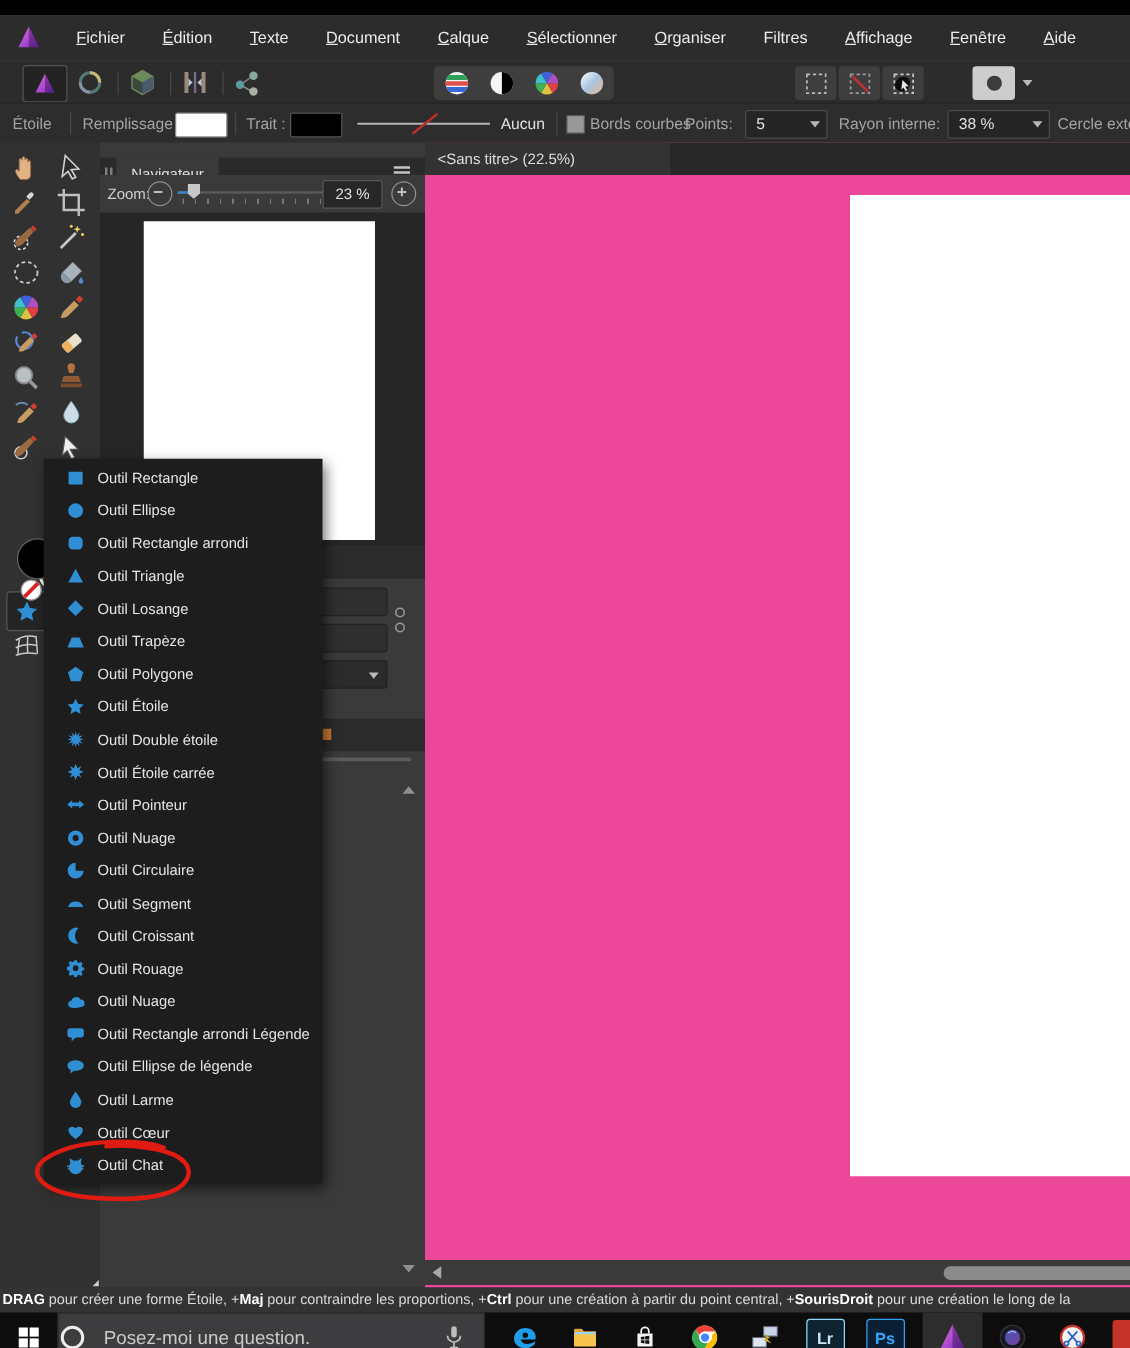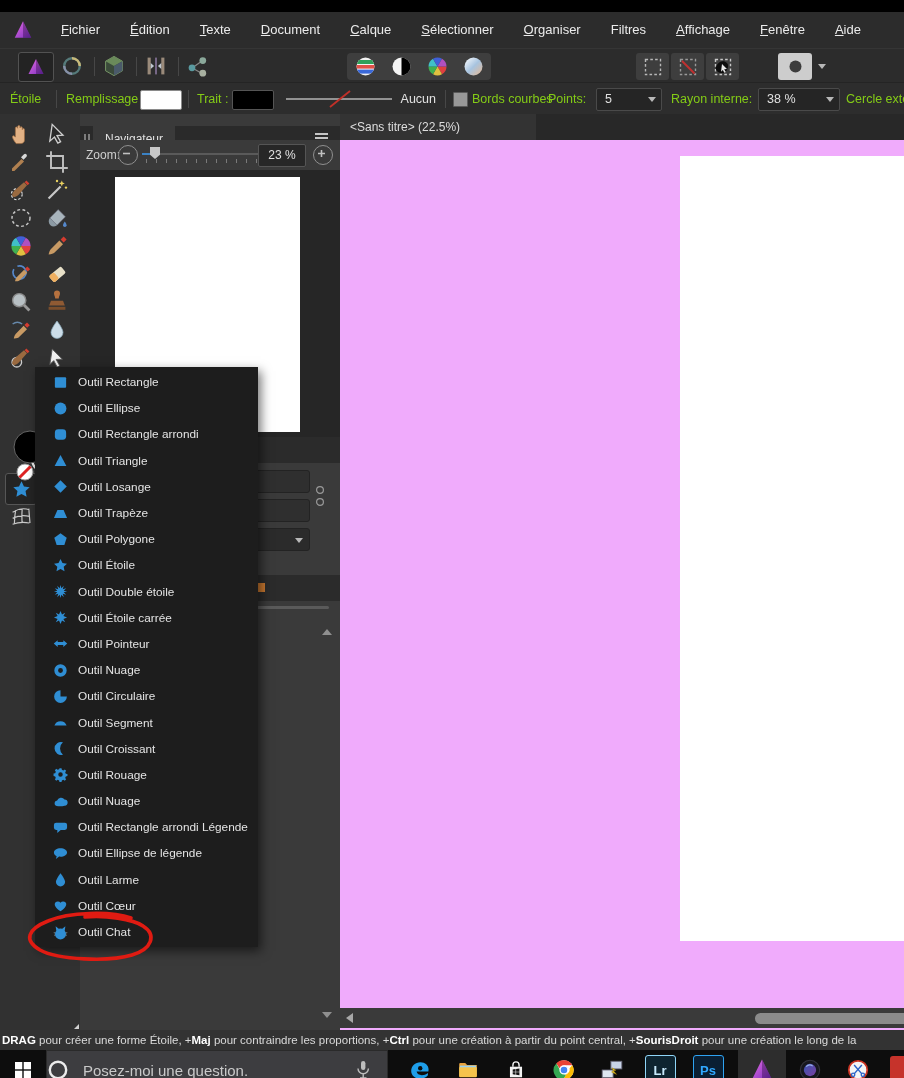--- a/index.html
+++ b/index.html
@@ -19,21 +19,21 @@
   .tb-sep{top:8px;width:1px;height:19px;background:#474747;}
   .colorgroup{left:347px;top:4px;width:144px;height:27px;background:#3e3e3e;border-radius:4px;display:flex;}
   .colorgroup .cell{width:36px;height:27px;display:flex;align-items:center;justify-content:center;}
   .snapgroup{left:636px;top:4px;height:27px;display:flex;gap:2px;}
   .snapgroup .cell{width:33px;height:27px;background:#3e3e3e;border-radius:3px;display:flex;align-items:center;justify-content:center;}
   .viewbtn{left:778px;top:4px;width:34px;height:27px;background:#cdcdcd;border-radius:3px;display:flex;align-items:center;justify-content:center;}
   .viewcaret{left:814px;top:4px;width:16px;height:27px;display:flex;align-items:center;justify-content:center;}
   .caret{width:0;height:0;border-left:4px solid transparent;border-right:4px solid transparent;border-top:5px solid #b8b8b8;}
   
   .ctxbar{left:0;top:70px;width:904px;height:32px;background:#2d2d2d;border-top:1px solid #242424;border-bottom:1px solid #1f1f1f;font-size:12.5px;}
-  .ctx-label{top:0;line-height:32px;color:#84cc16;white-space:nowrap;}
+  .ctx-label{top:0;line-height:32px;color:#a3a3a3;white-space:nowrap;}
   .ctx-sep{top:7px;width:1px;height:18px;background:#474747;}
   .swatch{top:7px;width:40px;height:18px;border-radius:2px;}
   .dd{top:5px;height:21px;background:#252525;border:1px solid #4a4a4a;border-radius:2px;}
   .dd .val{position:absolute;left:8px;top:0;line-height:21px;font-size:12.5px;color:#e0e0e0;}
   .dd .caret{position:absolute;right:5px;top:8px;}
   .checkbox{top:9px;width:13px;height:13px;background:#989898;border:1px solid #5a5a5a;border-radius:1px;}
   
   .toolcol{left:0;top:102px;width:80px;height:916px;background:#313131;border-right:1px solid #262626;}
   .tool{width:24px;height:24px;}
   .tool-sel{left:5px;top:359px;width:30px;height:30px;background:#242424;border:1px solid #565656;border-radius:3px;display:flex;align-items:center;justify-content:center;}
@@ -48,21 +48,21 @@
   .zoomrow{left:0;top:26px;width:260px;height:30px;background:#3a3a3a;font-size:12px;}
   .zbtn{top:5px;width:18px;height:18px;border:1.4px solid #8f8f8f;border-radius:50%;}
   .zval{left:178px;top:4px;width:46px;height:21px;background:#272727;border:1px solid #555;border-radius:2px;text-align:center;line-height:21px;font-size:12px;color:#e0e0e0;}
   .navthumb{left:0;top:56px;width:260px;height:267px;background:#262626;}
   .navpage{left:35px;top:7px;width:185px;height:255px;background:#fff;}
   .panelhdr{left:0;width:260px;height:26px;background:#2b2b2b;}
   .tinput{left:10px;width:220px;height:23px;background:#2f2f2f;border:1px solid #232323;border-radius:3px;font-size:12.5px;color:#dcdcdc;line-height:23px;padding-left:8px;box-sizing:border-box;}
   .upArrow{width:0;height:0;border-left:5px solid transparent;border-right:5px solid transparent;border-bottom:6px solid #8f8f8f;}
   .dnArrow{width:0;height:0;border-left:5px solid transparent;border-right:5px solid transparent;border-top:6px solid #8f8f8f;}
   
-  .canvascol{left:340px;top:102px;width:564px;height:916px;background:#f0abfc;}
+  .canvascol{left:340px;top:102px;width:564px;height:916px;background:#ec4899;}
   .doc-tabbar{left:0;top:0;width:564px;height:26px;background:#282828;}
   .doc-tab{left:0;top:0;width:196px;height:26px;background:#333;font-size:12px;line-height:26px;color:#dedede;padding-left:10px;box-sizing:border-box;}
   .page{left:340px;top:42px;width:224px;height:785px;background:#fff;}
   .hscroll{left:0;top:894px;width:564px;height:20px;background:#3a3a3a;}
   .hthumb{left:415px;top:4.5px;width:160px;height:11px;background:#8b8b8b;border-radius:6px;}
   .leftArrow{width:0;height:0;border-top:5px solid transparent;border-bottom:5px solid transparent;border-right:7px solid #a8a8a8;}
   
   .flyout{left:35px;top:355px;width:223px;height:580px;background:#1d1d1d;z-index:40;display:flex;flex-direction:column;box-shadow:3px 4px 10px rgba(0,0,0,.55);padding:2px 0;box-sizing:border-box;}
   .fly-item{flex:1;display:flex;align-items:center;white-space:nowrap;}
   .fly-ic{width:15px;height:15px;margin-left:18px;fill:#2f8ed4;flex:none;}

